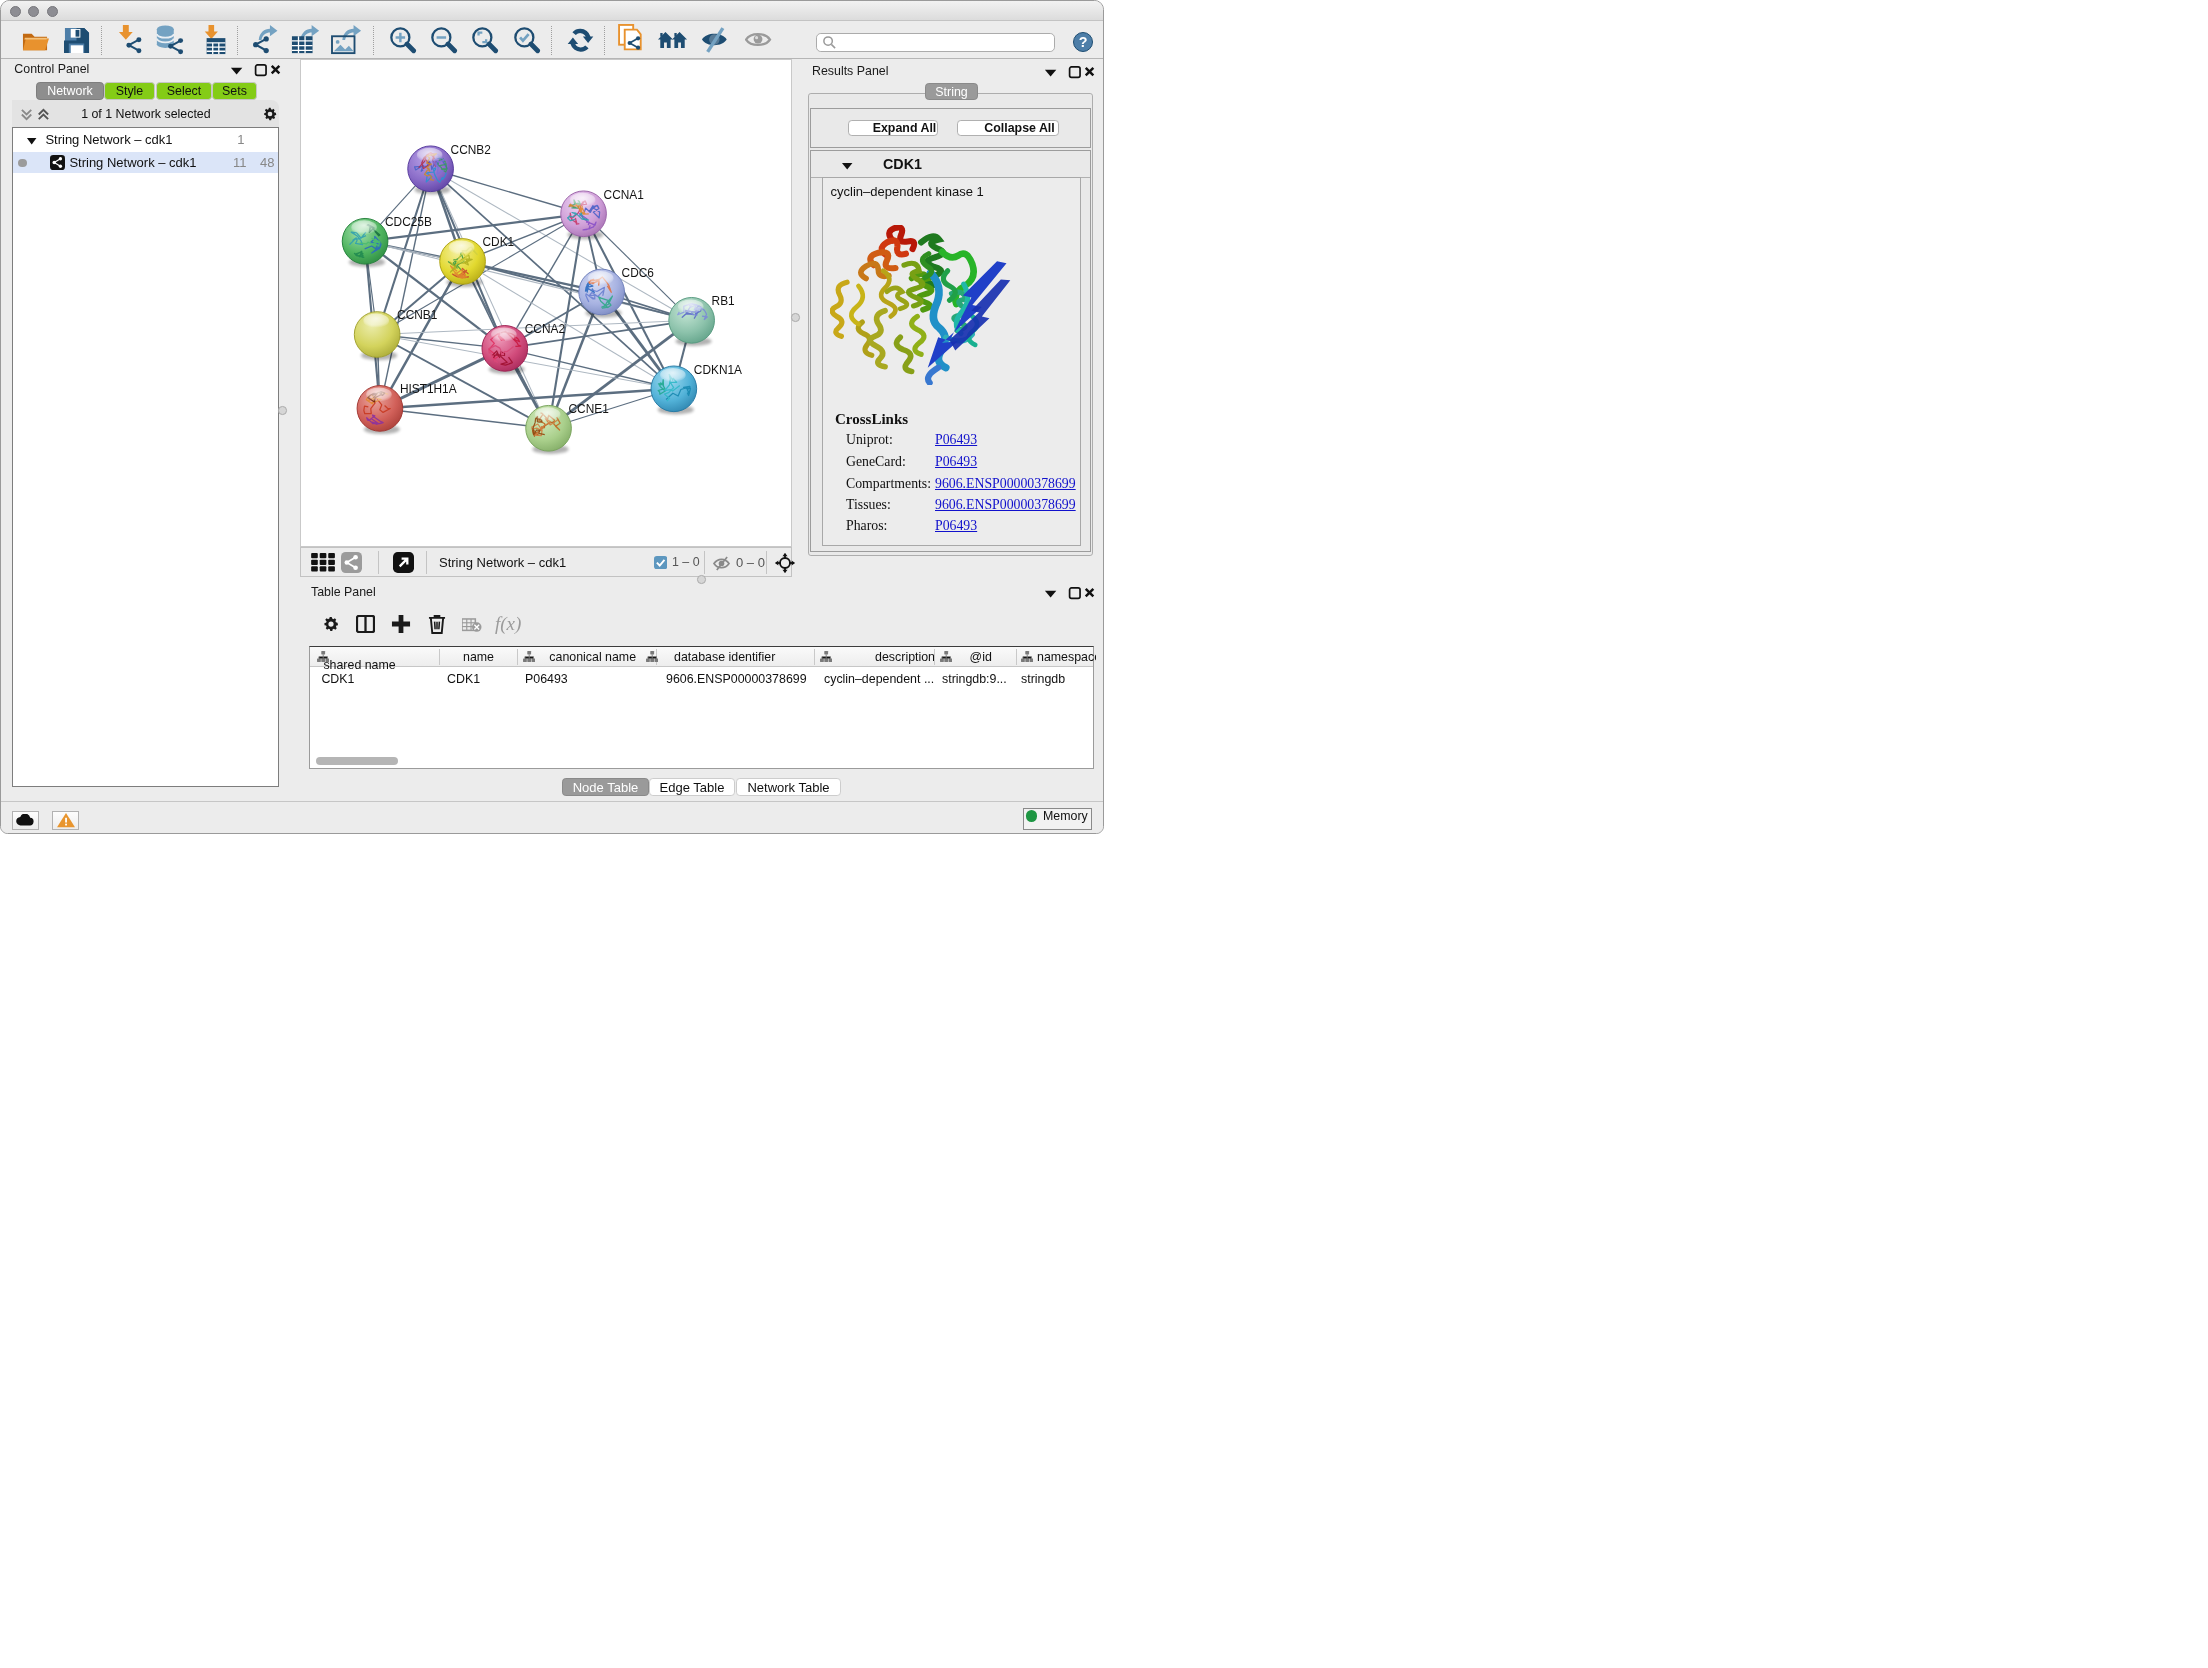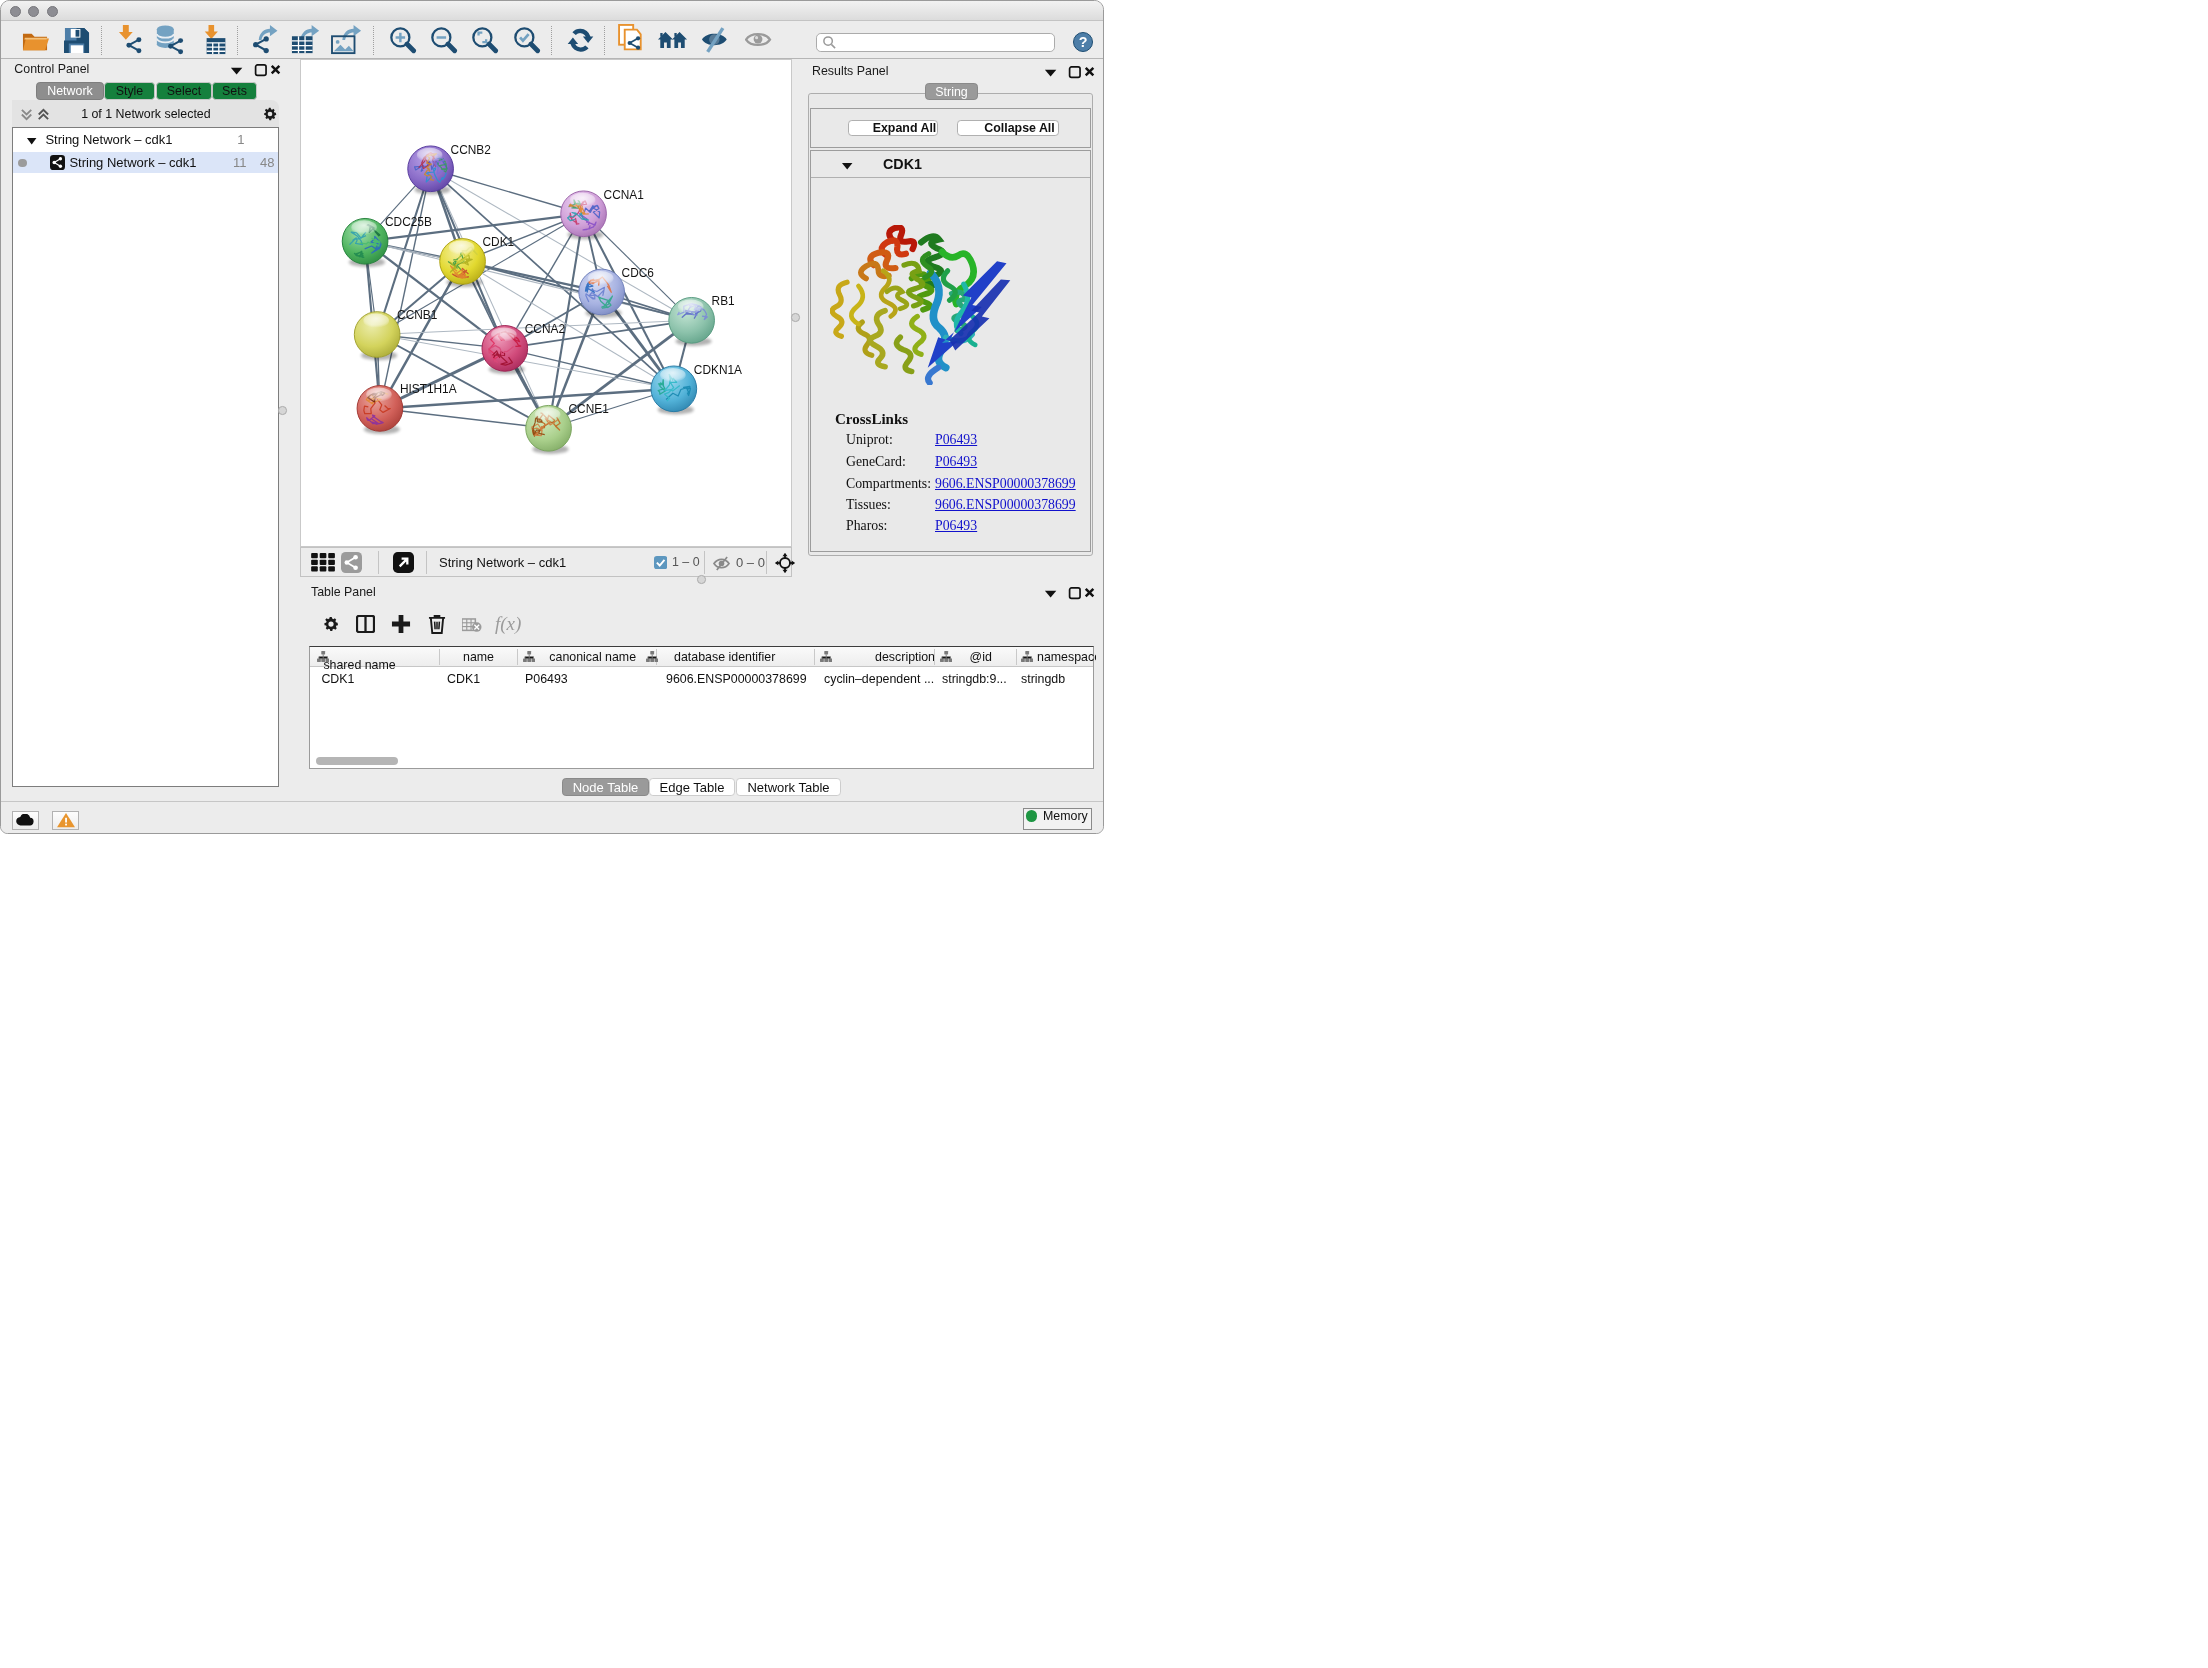--- a/index.html
+++ b/index.html
@@ -13,21 +13,21 @@
   border-bottom:1px solid #b5b5b5; }
 .tsep { position:absolute; top:3.8px; height:29.5px; width:0; border-left:1.9px dotted #9f9f9f; }
 #search { position:absolute; left:815px; top:10.5px; width:239px; height:19px; background:#fff;
   border:1px solid #ababab; border-radius:4.8px; }
 #helpbtn { position:absolute; left:1072px; top:9.5px; width:20px; height:20px; border-radius:50%;
   background:#4d7ea8; border:1.4px solid #1e4d72; color:#fff; font-size:14.3px; font-weight:bold;
   text-align:center; line-height:18px; }
 .panel-title { position:absolute; font-size:12.4px; color:#1a1a1a; }
 
 #ctabs { position:absolute; left:35px; top:81px; height:18px; }
-.ctab { position:absolute; top:0; height:18px; background:#15803d; border:1px solid #c6c6c6;
+.ctab { position:absolute; top:0; height:18px; background:#84cc16; border:1px solid #c6c6c6;
   border-radius:3.8px; font-size:12.4px; text-align:center; line-height:17px; color:#111; }
 .ctab.sel { background:#8e8e8e; color:#fff; border-color:#7e7e7e; }
 #subhead { position:absolute; left:11.4px; top:99px; width:267px; height:27.6px; background:#e3e3e3;
   border-radius:0 7.6px 0 0; }
 #treebox { position:absolute; left:11.4px; top:126px; width:267px; height:660px; background:#fff;
   border:1px solid #7d7d7d; }
 #netrow2 { position:absolute; left:0px; top:24px; width:265px; height:21px; background:#dbe5f8; }
 
 #canvas { position:absolute; left:299px; top:58px; width:492px; height:488px; background:#fff;
   border:1px solid #c9c9c9; }
@@ -639,20 +639,23 @@
  <div class="macbtn" style="left:37px;top:11.4px;width:90px;height:16px;line-height:15px">Expand All</div>
  <div class="macbtn" style="left:146px;top:11.4px;width:102px;height:16px;line-height:15px">Collapse All</div>
 </div>
 <div id="rboxB">
  <svg width="12.4" height="9.5" style="position:absolute;left:30px;top:9.5px" viewBox="0 0 13 10">
         <path d="M1,2 l11,0 -5.5,7 z" fill="#111"></path>
       </svg>
  <div style="position:absolute;left:72px;top:4.8px;font-size:14.3px;font-weight:bold;color:#111">CDK1</div>
  <div style="position:absolute;left:0;top:26px;width:100%;height:1px;background:#b0b0b0"></div>
 </div>
+<div id="rboxC">
+ <div style="position:absolute;left:7.6px;top:5.7px;font-size:13px;color:#111">cyclin–dependent kinase 1</div>
+</div>
 <svg style="position:absolute;left:829px;top:224px" width="186" height="160" viewBox="0 0 196 168">
 <g fill="none" stroke-linecap="round">
 <path d="M66,16 q-8,-9 2,-13 q11,-3 7,7 q-4,9 7,7 q10,-2 5,8" stroke="#b81808" stroke-width="6.5"></path>
 <path d="M60,32 q-11,-7 0,-14 q12,-6 11,5 q-2,10 9,7" stroke="#d03810" stroke-width="6.5"></path>
 <path d="M46,42 q-9,-9 5,-13 q14,-3 9,8 q-5,10 9,8" stroke="#d05c14" stroke-width="6.5"></path>
 <path d="M38,56 q-11,-6 0,-13 q12,-7 13,4 q0,9 11,6" stroke="#c87818" stroke-width="6"></path>
 <path d="M18,60 q-13,3 -8,13 q5,9 -4,13 q-8,4 1,10 q10,5 2,12 q-7,6 3,9" stroke="#c8a818" stroke-width="5.5"></path>
 <path d="M34,102 q-9,7 1,12 q11,4 4,12 q-6,8 5,11" stroke="#b0a018" stroke-width="5.5"></path>
 <path d="M58,90 q-13,4 -7,14 q7,9 -4,13 q-10,4 1,10 q12,6 5,13 q-7,7 5,9" stroke="#a8a820" stroke-width="6"></path>
 <path d="M74,118 q-9,8 3,13 q13,4 5,13 q-7,8 4,10" stroke="#88a018" stroke-width="6"></path>

